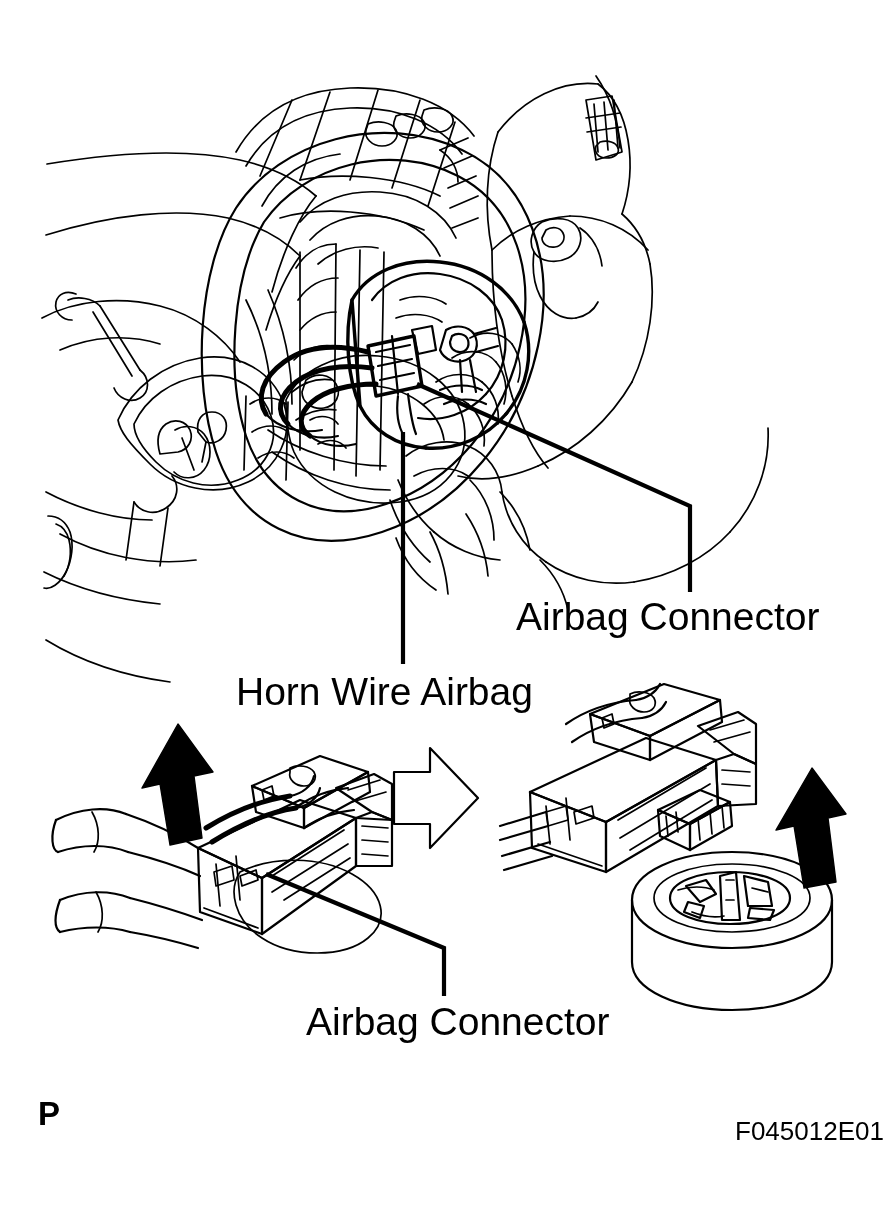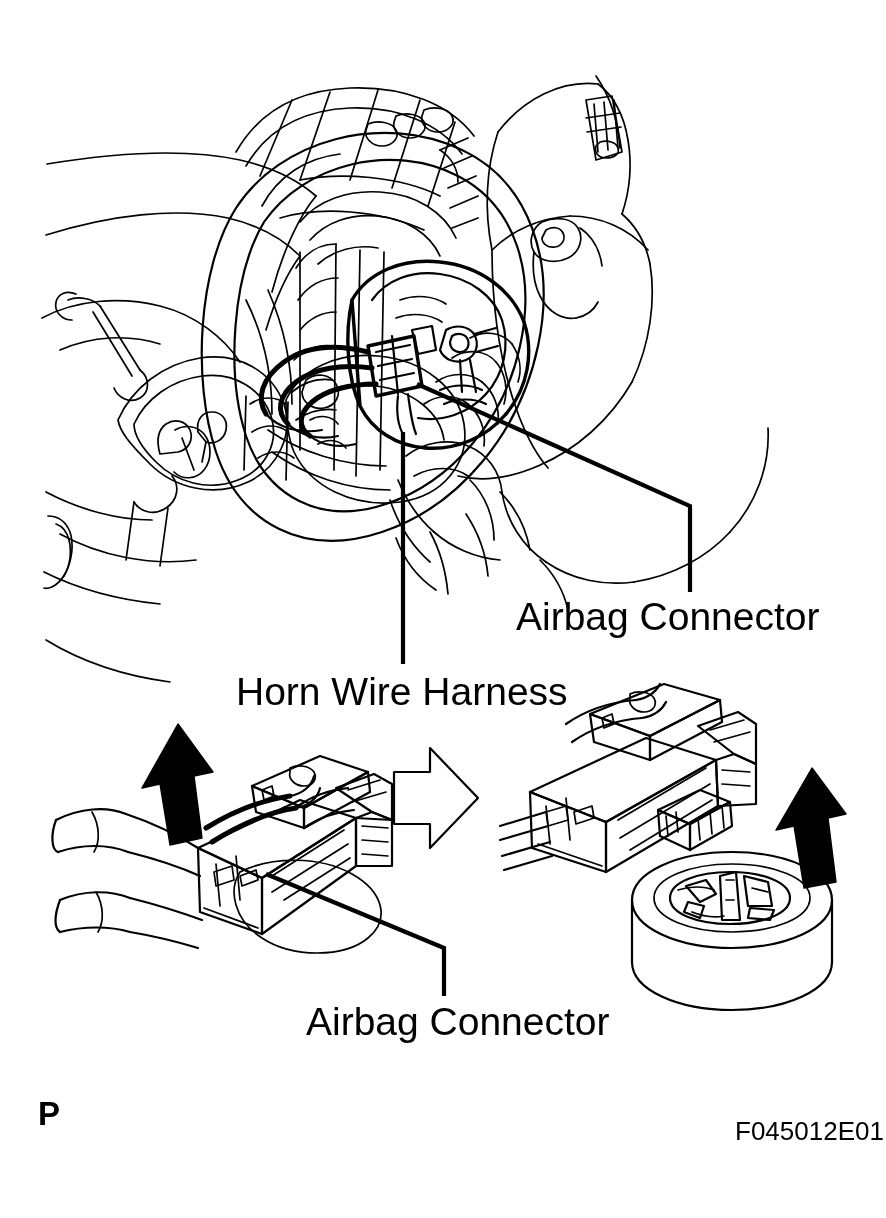--- a/index.html
+++ b/index.html
@@ -447,21 +447,21 @@
         <path class="t" d="M726,900 L734,900"></path>
       </g>
 
       <path class="blk" d="M812,768 L846,814 L828,818 L836,882 L804,888 L794,826 L776,830 Z"></path>
     </g>
 
   </svg>
 
   <div class="lbl" id="label-airbag-connector-top">Airbag Connector</div>
 
-  <div class="lbl" id="label-horn-wire-harness">Horn Wire Harness</div>
+  <div class="lbl" id="label-horn-wire-harness">Horn Wire Airbag</div>
 
   <div class="lbl" id="label-airbag-connector-bottom">Airbag Connector</div>
 
   <div class="lbl" id="page-marker">P</div>
 
   <div class="lbl" id="figure-code">F045012E01</div>
 
 </div>
 
 </body></html>

